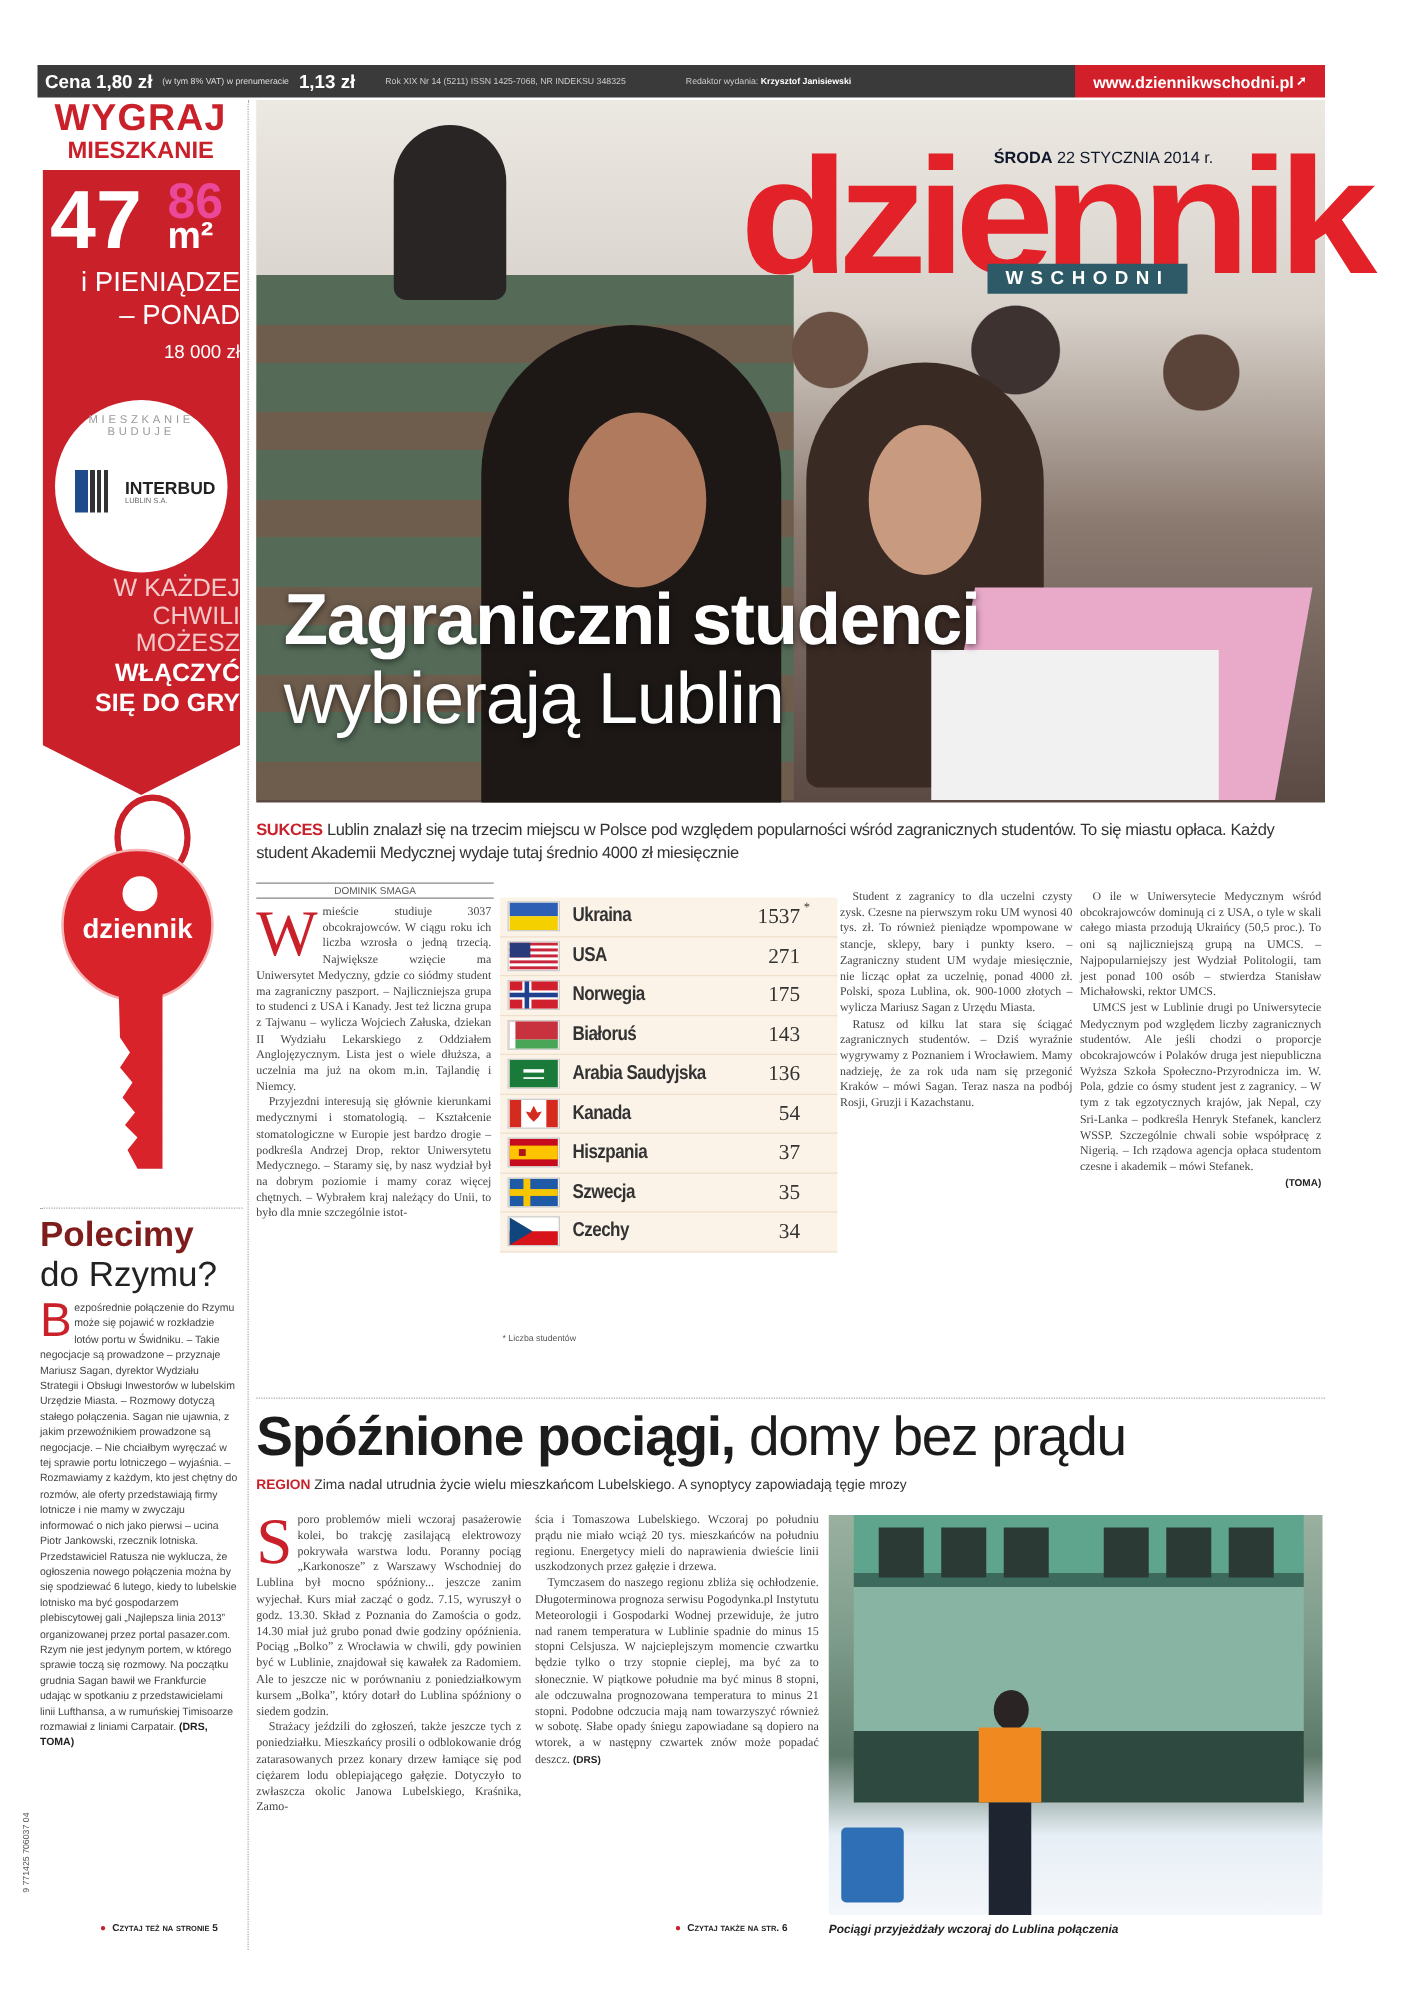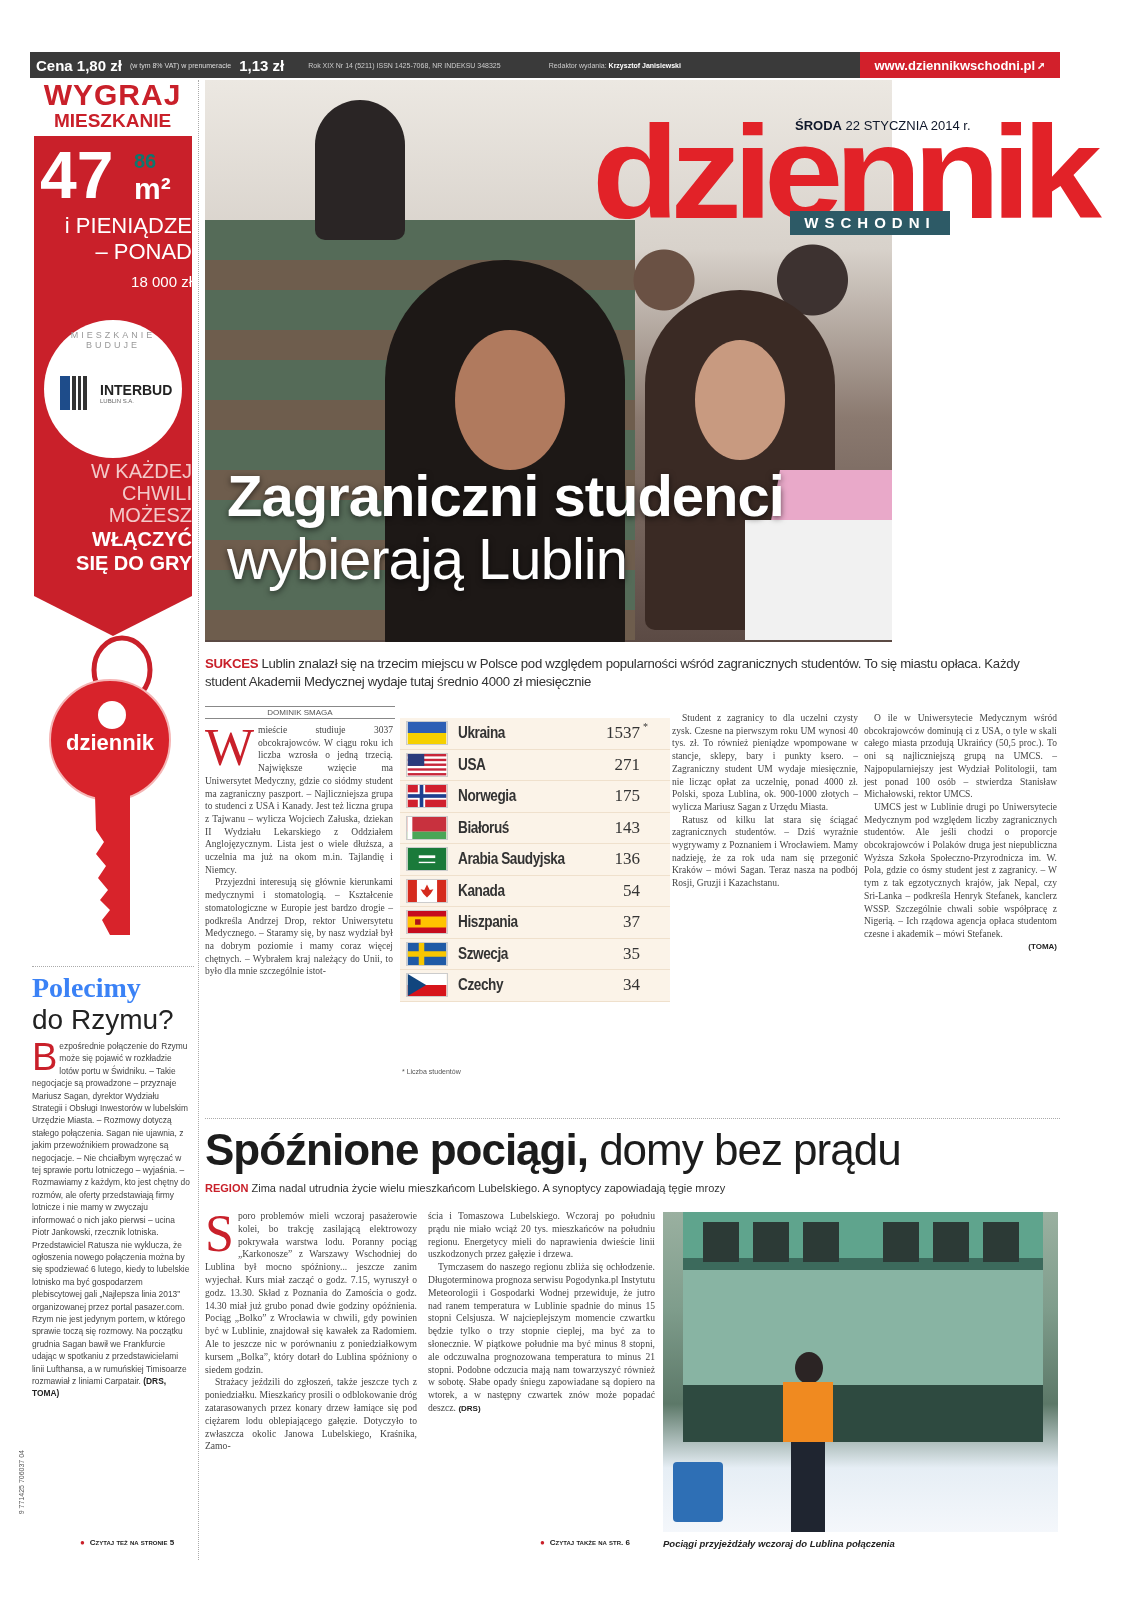--- a/index.html
+++ b/index.html
@@ -16,47 +16,47 @@
 #topbar .ed{font-size:7px;color:#ccc;margin-left:40px}
 #topbar .ed b{color:#fff}
 #urlbar{left:860px;top:52px;width:200px;height:26px;background:#d2202b;color:#fff;font-family:"Liberation Sans",sans-serif;font-weight:bold;font-size:13px;display:flex;align-items:center;justify-content:center}
 
 
 #promo{left:30px;top:80px;width:165px;height:560px}
 #promo .head1{color:#c9202a;font-family:"Liberation Sans",sans-serif;font-weight:900;font-size:30px;text-align:center;line-height:30px;letter-spacing:1px}
 #promo .head2{color:#c9202a;font-family:"Liberation Sans",sans-serif;font-weight:900;font-size:19px;text-align:center;line-height:22px}
 #promo .redbox{position:absolute;left:4px;top:56px;width:158px;height:500px;background:#c9202a;clip-path:polygon(0 0,100% 0,100% 92%,50% 100%,0 92%)}
 #promo .big{position:absolute;left:10px;top:62px;color:#fff;font-family:"Liberation Sans",sans-serif;font-weight:900;font-size:66px;line-height:66px}
-#promo .sup{position:absolute;left:104px;top:66px;color:#0f766e;font-family:"Liberation Sans",sans-serif;font-weight:900;font-size:20px;line-height:30px}
+#promo .sup{position:absolute;left:104px;top:66px;color:#ec4899;font-family:"Liberation Sans",sans-serif;font-weight:900;font-size:40px;line-height:30px}
 #promo .m2{position:absolute;left:104px;top:94px;color:#fff;font-family:"Liberation Sans",sans-serif;font-weight:900;font-size:30px;line-height:30px}
 #promo .line{position:absolute;left:4px;width:158px;text-align:right;color:#fff;font-family:"Liberation Sans",sans-serif}
 #promo .circle{position:absolute;left:14px;top:240px;width:138px;height:138px;border-radius:50%;background:#fff}
 #promo .circle .arc{position:absolute;top:10px;width:100%;text-align:center;font-size:9px;color:#999;letter-spacing:3px;font-family:"Liberation Sans",sans-serif}
 #promo .circle .logo{position:absolute;left:16px;top:56px;display:flex;align-items:center;gap:6px}
 #promo .circle .logo .bars{width:34px;height:34px;background:linear-gradient(90deg,#1e4c8a 0 30%,#fff 30% 36%,#333 36% 46%,#fff 46% 52%,#333 52% 62%,#fff 62% 68%,#333 68% 78%,#fff 78%)}
 #promo .circle .logo .txt{font-family:"Liberation Sans",sans-serif;font-weight:bold;font-size:14px;color:#222}
 #promo .circle .logo .sub{font-size:6px;color:#666;font-family:"Liberation Sans",sans-serif}
 
 
 #key{left:40px;top:620px;width:150px;height:320px}
 
 
 .vdots{border-left:1px dotted #aaa}
 .hdots{border-top:1px dotted #aaa}
 
 
 #polecimy{left:32px;top:972px;width:160px}
-#polecimy h2{font-family:Liberation Serif, serif;font-size:28px;line-height:32px;font-weight:bold;color:#3b82f6}
+#polecimy h2{font-family:Liberation Sans, sans-serif;font-size:28px;line-height:32px;font-weight:bold;color:#7f1d1d}
 #polecimy h3{font-family:"Liberation Sans",sans-serif;font-size:28px;line-height:32px;font-weight:normal;color:#222}
 #polecimy .body{margin-top:4px;font-family:"Liberation Sans",sans-serif;font-size:8.4px;line-height:12.4px;color:#444}
 #polecimy .drop{float:left;font-size:38px;line-height:34px;color:#c9202a;margin-right:2px;font-weight:normal}
 #polecimy .sig{font-weight:bold;color:#222}
 
 
-#hero{left:205px;top:80px;width:687px;height:562px;overflow:hidden;background:linear-gradient(180deg,#ece8e2 0%,#d8d2cb 30%,#8b7a70 60%,#5b4a44 100%)}
+#hero{left:205px;top:80px;width:855px;height:562px;overflow:hidden;background:linear-gradient(180deg,#ece8e2 0%,#d8d2cb 30%,#8b7a70 60%,#5b4a44 100%)}
 #hero .seats{position:absolute;left:0;top:140px;width:430px;height:420px;background:repeating-linear-gradient(180deg,#556b58 0 40px,#6e5d4d 40px 70px)}
 #hero .p1{position:absolute;left:110px;top:20px;width:90px;height:140px;border-radius:45px 45px 10px 10px;background:#2a2525}
 #hero .p2{position:absolute;left:180px;top:180px;width:240px;height:390px;border-radius:120px 120px 10px 10px;background:#1d1816}
 #hero .face2{position:absolute;left:250px;top:250px;width:110px;height:140px;border-radius:50%;background:#b07a5e}
 #hero .p3{position:absolute;left:440px;top:210px;width:190px;height:340px;border-radius:95px 95px 10px 10px;background:#3a2a24}
 #hero .face3{position:absolute;left:490px;top:260px;width:90px;height:120px;border-radius:50%;background:#c89a80}
 #hero .bg-people{position:absolute;left:360px;top:110px;width:495px;height:180px;background:radial-gradient(circle at 20% 50%,#6a5144 0 30px,transparent 31px),radial-gradient(circle at 50% 50%,#3d3230 0 35px,transparent 36px),radial-gradient(circle at 80% 60%,#5a4339 0 30px,transparent 31px)}
 #hero .laptop{position:absolute;left:560px;top:390px;width:270px;height:170px;background:#e9a9c9;transform:skewX(-10deg)}
 #hero .paper{position:absolute;left:540px;top:440px;width:230px;height:120px;background:#f1f1f1}
 #hero h1{position:absolute;left:22px;top:385px;color:#fff;font-family:"Liberation Sans",sans-serif;font-weight:bold;font-size:58px;line-height:62px;text-shadow:0 2px 6px rgba(0,0,0,.6);letter-spacing:-1px}

